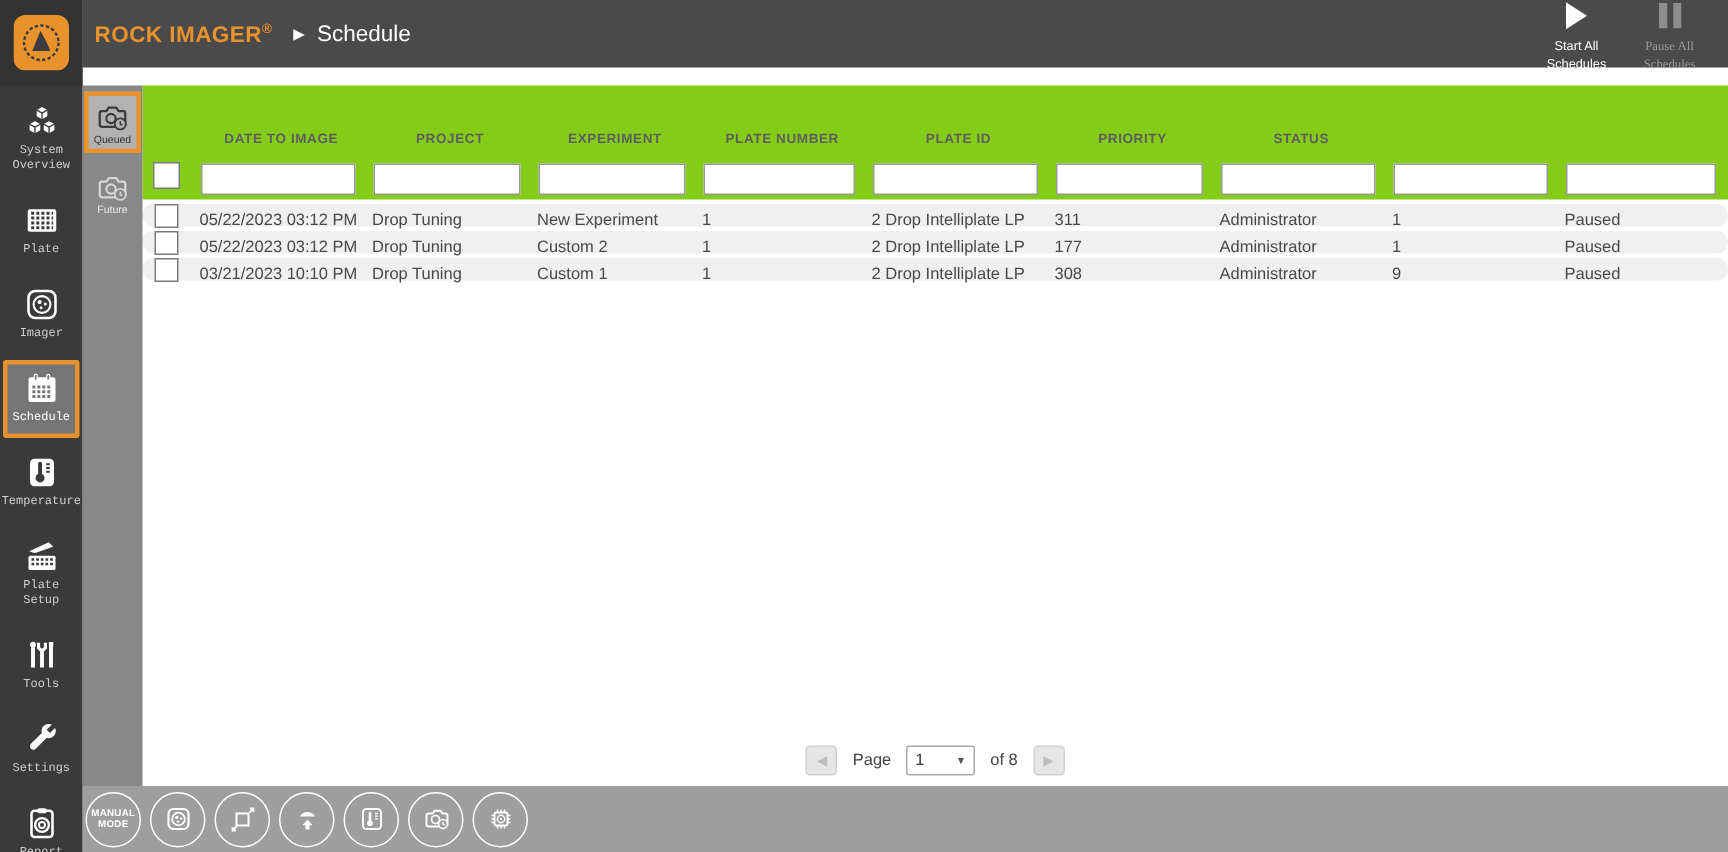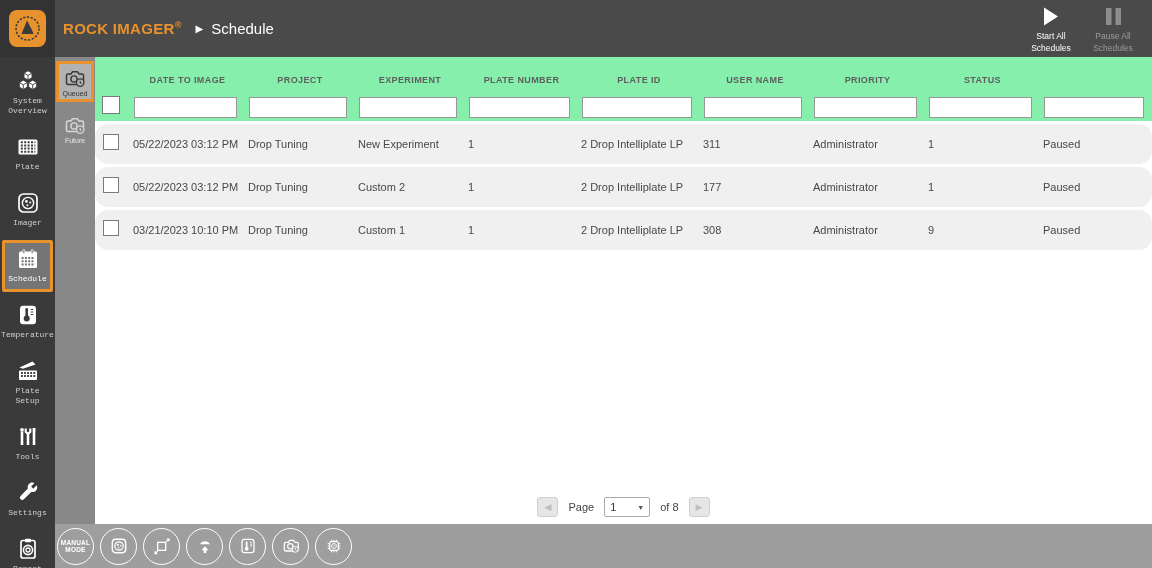--- a/index.html
+++ b/index.html
@@ -11,51 +11,51 @@
   .logo-wrap { width:55px; height:57px; background:#333; display:flex; align-items:center; justify-content:center; }
   .logo { width:37px; height:37px; }
   .nav { display:flex; flex-direction:column; align-items:stretch; padding-top:5px; }
   .nav-item { display:flex; flex-direction:column; align-items:center; padding:4px 1px 5px; margin:0 2px 4px; border:3px solid transparent; cursor:pointer;font-family:Liberation Mono, monospace; }
   .nav-item .nav-label { font-size:8px; color:#cfcfcf; text-align:center; line-height:1.25; margin-top:3px; }
   .nav-item.active { background:#757575; border-color:#e8922e; border-radius:2px; }
   .nav-item.active .nav-label { color:#fff; }
   .nav-icon { width:24px; height:24px; display:block; }
 
   
-  .header { position:absolute; left:55px; top:0; width:1097px; height:57px; background:#4a4a4a; display:flex; align-items:center; }
+  .header { position:absolute; left:55px; top:0; width:1097px; height:45px; background:#4a4a4a; display:flex; align-items:center; }
   .brand { margin-left:8px; font-size:15px; color:#e8922e; font-weight:bold; letter-spacing:0.3px; }
   .brand sup { font-size:9px; }
   .crumb-arrow { color:#fff; font-size:10px; margin:0 8px 0 14px; }
   .page-title { color:#fff; font-size:15px; }
   .header-actions { margin-left:auto; display:flex; padding-right:8px; }
   .hbtn { width:62px; display:flex; flex-direction:column; align-items:center; cursor:pointer; }
   .hbtn .hicon { height:26px; display:flex; align-items:center; justify-content:center; }
   .hbtn .hlabel { font-size:8.5px; color:#fff; text-align:center; line-height:1.3; margin-top:2px; }
-  .hbtn.disabled .hlabel { color:#9a9a9a; }
+  .hbtn.disabled .hlabel { color:#9a9a9a;font-family:Liberation Serif, serif; }
 
   
   .subsidebar { position:absolute; left:55px; top:57px; width:40px; height:467px; background:#888; z-index:4; }
   .qtab { width:38px; margin:4px 0 6px 1px; padding:3px 0 2px; display:flex; flex-direction:column; align-items:center; border:3px solid transparent; cursor:pointer; --bg:#888; color:#d6d6d6; }
   .qtab .qlabel { font-size:7px; margin-top:1px; color:#e8e8e8; }
   .qtab.active { background:#b2b2b2; border-color:#e8922e; --bg:#b2b2b2; color:#3a3a3a; }
   .qtab.active .qlabel { color:#333; }
   .qtab svg .badge-bg { fill:var(--bg); }
 
   
   .main { position:absolute; left:95px; top:57px; width:1057px; height:467px; background:#fff; }
   .grid-row { display:grid; grid-template-columns:35px 115px 110px 110px 113px 122px 110px 115px 115px 112px; align-items:center; }
-  .table-head { background:#86efac; padding-top:8px; }
+  .table-head { background:#84cc16; padding-top:20px; }
   .col-label { font-size:9px; font-weight:bold; color:#5e5e5e; text-align:center; letter-spacing:0.4px; padding-top:10px; height:28px; }
   .filter-row { height:28px; }
   .filter-input { height:21px; width:calc(100% - 12px); margin-left:4px; border:1px solid #979797; background:#fff; font-size:11px; padding:0 3px; }
   .cb { display:inline-block; background:#fff; border:1px solid #7a7a7a; cursor:pointer; }
   .cb.head { width:18px; height:18px; margin-left:7px; }
   .cb.row { width:16px; height:16px; margin-left:8px; }
   .rows { padding-top:3px; }
-  .data-row { height:40px; background:#f0f0f0; margin-bottom:3px; cursor:pointer;border-radius:13px; }
+  .data-row { height:15px; background:#f0f0f0; margin-bottom:3px; cursor:pointer;border-radius:13px; }
   .cell { font-size:11px; color:#484848; padding-left:3px; white-space:nowrap; overflow:hidden; }
 
   
   .pagination { position:absolute; left:0; right:0; bottom:7px; display:flex; align-items:center; justify-content:center; gap:10px; }
   .pg-btn { width:21px; height:20px; background:#e6e6e6; border:1px solid #d0d0d0; border-radius:3px; color:#bdbdbd; font-size:9px; display:flex; align-items:center; justify-content:center; cursor:pointer; }
   .pg-text { font-size:11px; color:#444; }
   .pg-select { width:46px; height:20px; background:#fff; border:1px solid #aaa; border-radius:2px; display:flex; align-items:center; justify-content:space-between; padding:0 5px; font-size:11px; color:#333; cursor:pointer; }
   .pg-caret { font-size:7px; color:#555; }
 
   
@@ -222,21 +222,20 @@
   <div class="main">
 
     <div class="table-head">
       <div class="grid-row">
         <div></div>
         <div class="col-label">DATE TO IMAGE</div>
         <div class="col-label">PROJECT</div>
         <div class="col-label">EXPERIMENT</div>
         <div class="col-label">PLATE NUMBER</div>
         <div class="col-label">PLATE ID</div>
-        <div class="col-label">USER NAME</div>
         <div class="col-label">PRIORITY</div>
         <div class="col-label">STATUS</div>
       </div>
       <div class="grid-row filter-row">
         <div><span class="cb head"></span></div>
         <div><input class="filter-input" value="" style=""></div>
         <div><input class="filter-input" value="" style=""></div>
         <div><input class="filter-input" value="" style=""></div>
         <div><input class="filter-input" value="" style=""></div>
         <div><input class="filter-input" value="" style=""></div>

